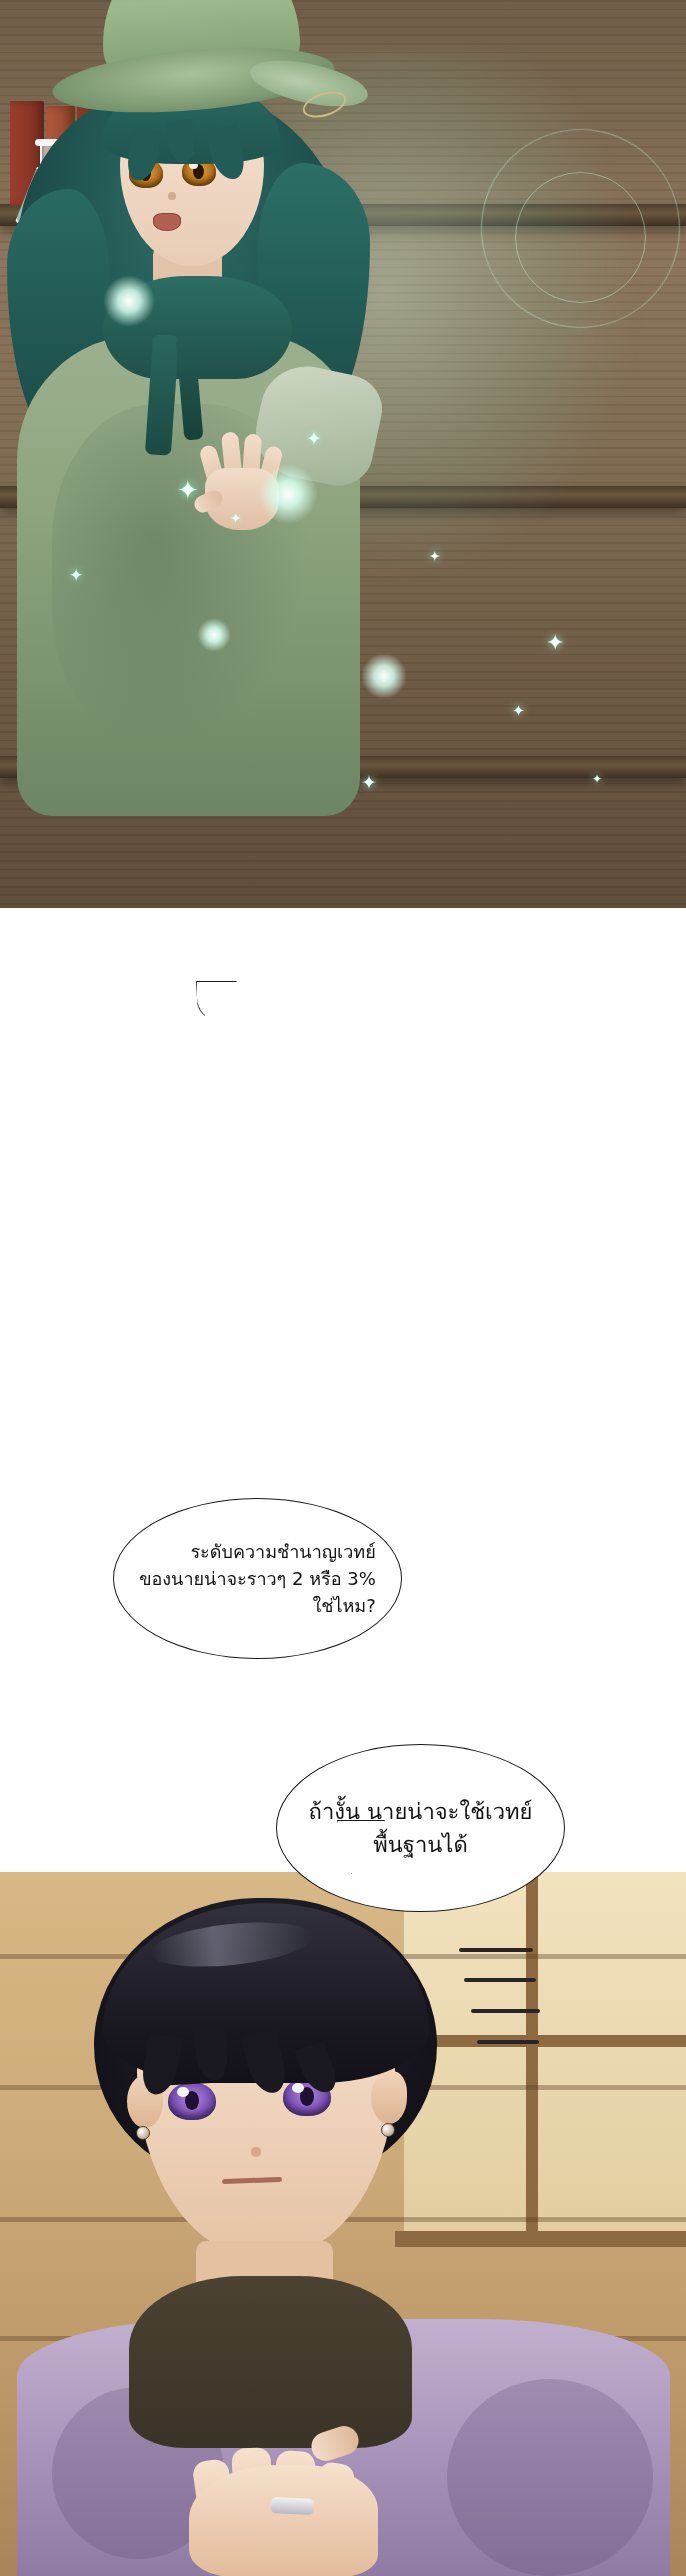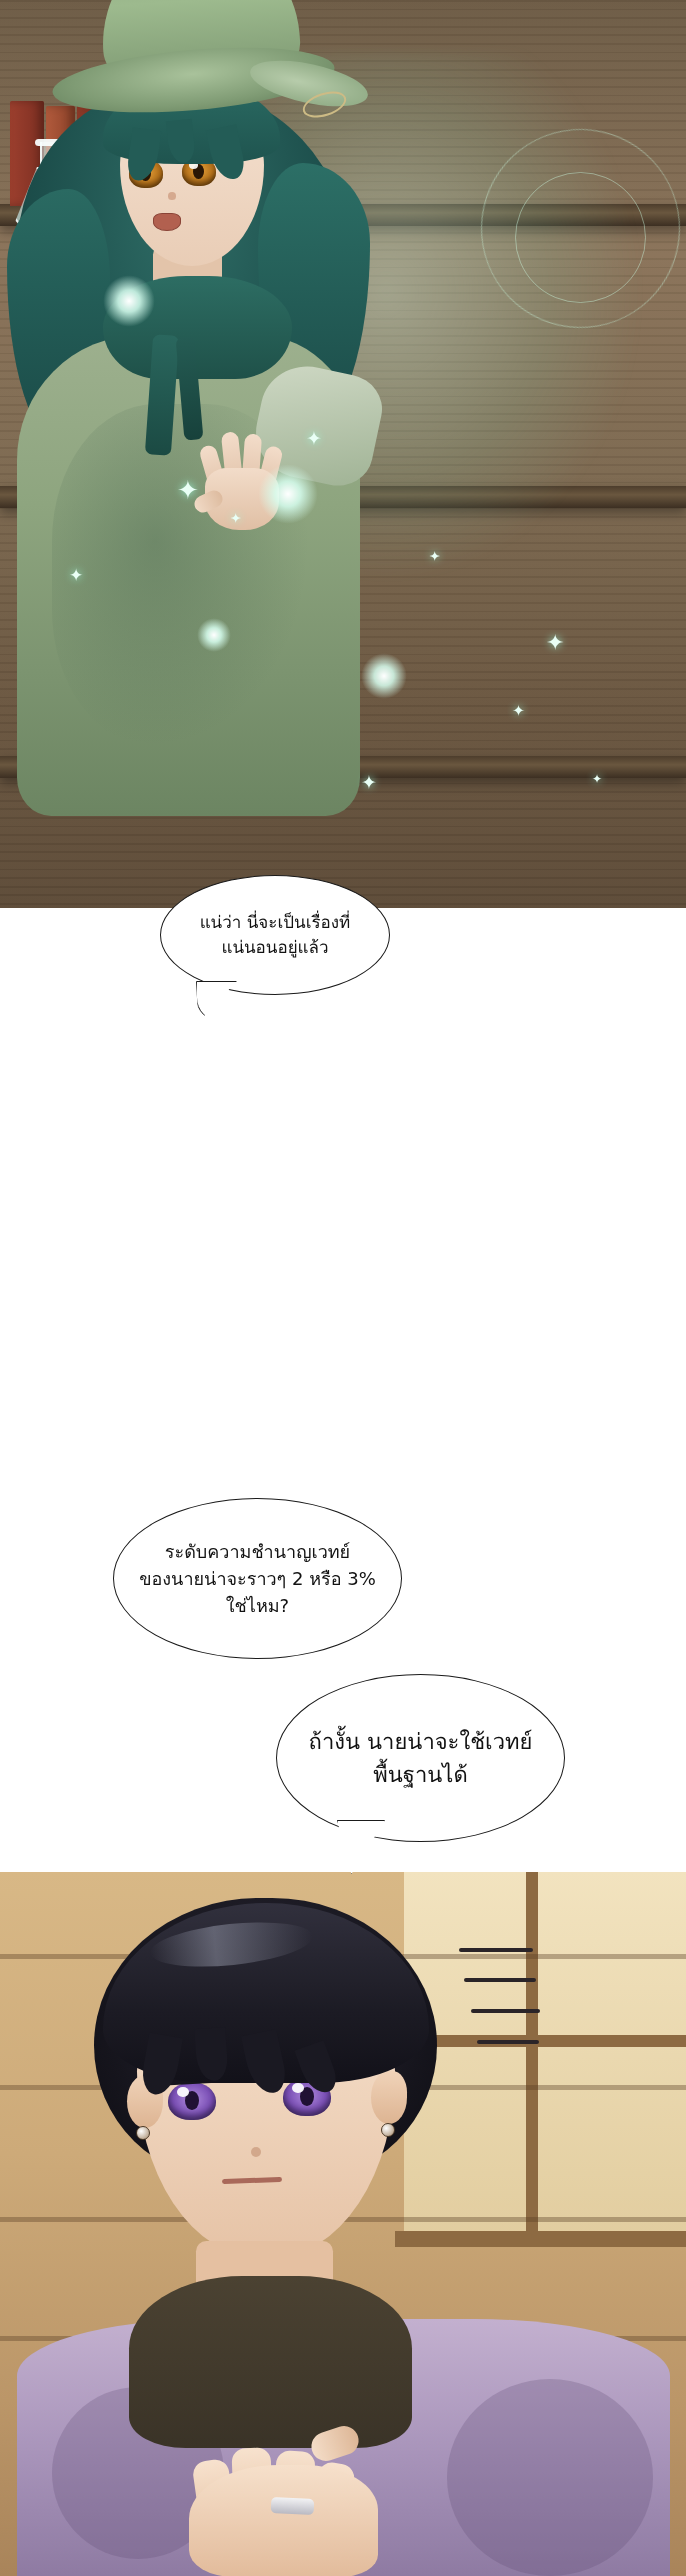--- a/index.html
+++ b/index.html
@@ -397,24 +397,24 @@
     clip-path: polygon(0 0, 100% 0, 6% 100%);
     left: 0; top: 0;
   }
 
   
   #balloon2 { left: 210px; top: 996px; width: 275px; height: 155px; }
   #balloon2 .txt { font-size: 17px; }
 
   
   #balloon3 { left: 113px; top: 1498px; width: 289px; height: 161px; }
-  #balloon3 .txt { font-size: 18px; }
-
-  
-  #balloon4 { left: 276px; top: 1674px; width: 289px; height: 168px; }
+  #balloon3 .txt { font-size: 18px; text-align: right; }
+
+  
+  #balloon4 { left: 276px; top: 1744px; width: 289px; height: 168px; }
   #balloon4 .txt { font-size: 22px; }
   #balloon4-tail { left: 337px; top: 1820px; }
   #balloon4-tail i {
     width: 46px; height: 52px;
     clip-path: polygon(0 0, 100% 0, 30% 100%);
     left: 0; top: 0;
   }
 
   
   .seam {
@@ -574,24 +574,20 @@
 
     <div class="speed-line" style="left:459px;top:76px;width:74px;"></div>
     <div class="speed-line" style="left:464px;top:106px;width:72px;"></div>
     <div class="speed-line" style="left:471px;top:137px;width:69px;"></div>
     <div class="speed-line" style="left:477px;top:168px;width:62px;"></div>
   </div>
 
   <div class="tail" id="balloon1-tail">
       <i></i>
     </div>
-  <div class="balloon" id="balloon1">
-    <span class="txt">แน่ว่า นี่จะเป็นเรื่องที่
-แน่นอนอยู่แล้ว</span>
-  </div>
 
 
   <div class="balloon" id="balloon3">
     <span class="txt">ระดับความชำนาญเวทย์
 ของนายน่าจะราวๆ 2 หรือ 3%
 ใช่ไหม?</span>
   </div>
 
   <div class="tail" id="balloon4-tail">
       <i></i>

